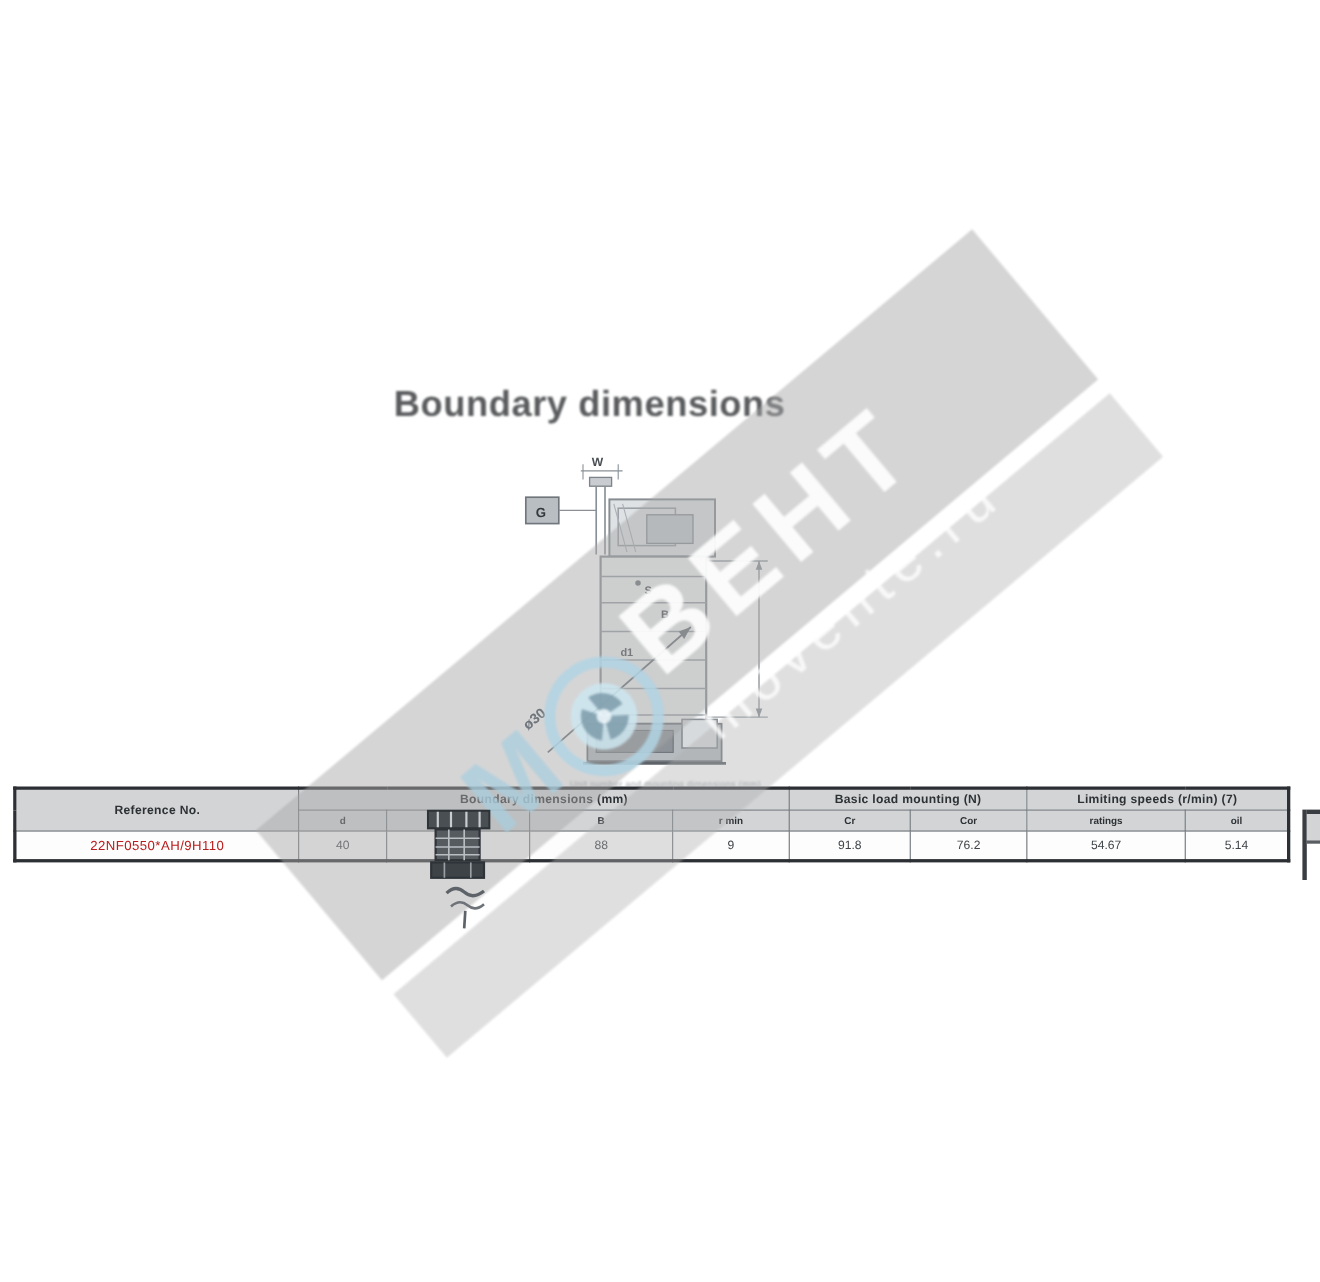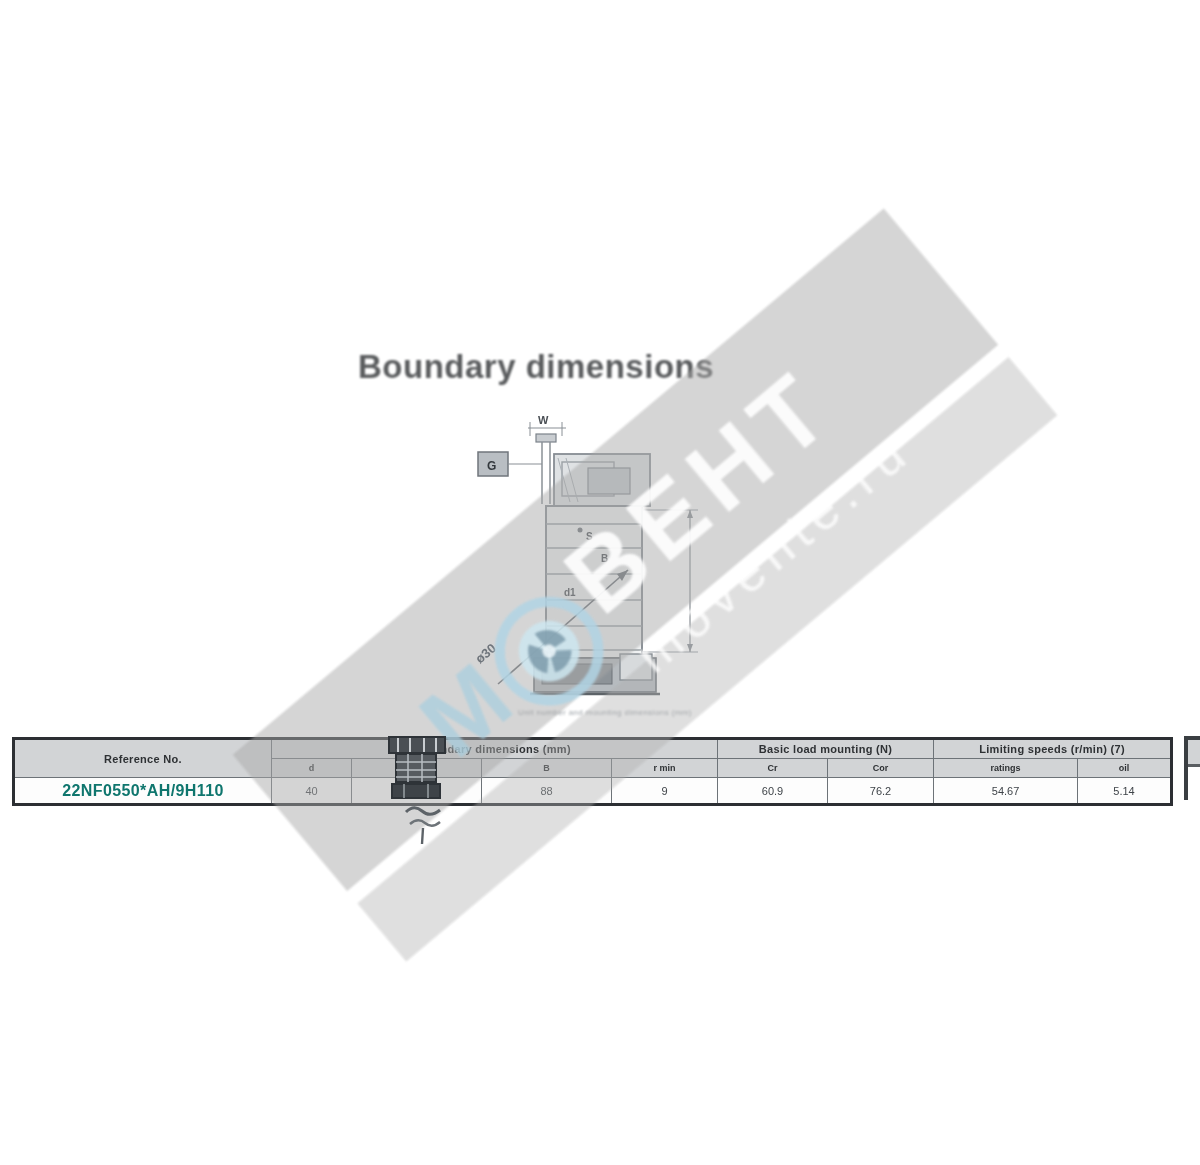--- a/index.html
+++ b/index.html
@@ -49,34 +49,34 @@
     font-size:100px; font-weight:700; color:rgba(255,255,255,0.92);
     letter-spacing:10px; line-height:1;
   }
   .wm-site {
     position:absolute; left:44%; top:60%;
     font-size:52px; font-weight:400; color:rgba(255,255,255,0.78);
     letter-spacing:8px;
   }
 
   
-  .table-wrap { position:absolute; left:12px; top:737px; z-index:2; filter: blur(0.6px); }
+  .table-wrap { position:absolute; left:12px; top:715px; z-index:2; filter: blur(0.6px); }
   table.spec {
     border-collapse:collapse; table-layout:fixed; width:1158px;
     border:3px solid #2c2f33; background:#ffffff;
   }
   table.spec th, table.spec td {
     border:1px solid #6d7378; overflow:hidden; white-space:nowrap;
     text-align:center; vertical-align:middle;
   }
   table.spec thead th { background:#d2d4d6; color:#2e3134; }
   .grp { font-size:11px; font-weight:700; height:20px; letter-spacing:0.3px; }
   .sub { font-size:9px; font-weight:700; height:19px; color:#3c4044; }
   .val { font-size:11px; color:#3f4449; height:27px; background:#fdfdfd; }
-  .refno { font-size:16px; font-weight:700; color:#0f766e; letter-spacing:0.4px; }
+  .refno { font-size:12px; font-weight:400; color:#b91c1c; letter-spacing:0.4px; }
 
   
   .stamp { position:absolute; left:388px; top:736px; width:58px; height:64px; z-index:5; filter: blur(0.6px); }
   .squiggle { position:absolute; left:398px; top:800px; width:50px; height:48px; z-index:5; filter: blur(0.7px); }
 
   
   .fragment { position:absolute; left:1184px; top:736px; width:16px; height:64px; z-index:2; filter: blur(0.6px); }
   .fragment .bar { position:absolute; left:0; top:0; width:4px; height:64px; background:#3a3e42; }
   .fragment .arm1 { position:absolute; left:4px; top:0; width:12px; height:4px; background:#3a3e42; }
   .fragment .arm2 { position:absolute; left:4px; top:28px; width:12px; height:3px; background:#5a5e62; }
@@ -187,21 +187,21 @@
           <th class="sub">oil</th>
         </tr>
       </thead>
       <tbody>
         <tr>
           <td class="val refno">22NF0550*AH/9H110</td>
           <td class="val">40</td>
           <td class="val"></td>
           <td class="val">88</td>
           <td class="val">9</td>
-          <td class="val">60.9</td>
+          <td class="val">91.8</td>
           <td class="val">76.2</td>
           <td class="val">54.67</td>
           <td class="val">5.14</td>
         </tr>
       </tbody>
     </table>
   </div>
 
   <svg class="stamp" viewBox="0 0 58 64">
     <rect x="1" y="1" width="56" height="16" fill="#4a4f54" stroke="#2e3338" stroke-width="2"></rect>

